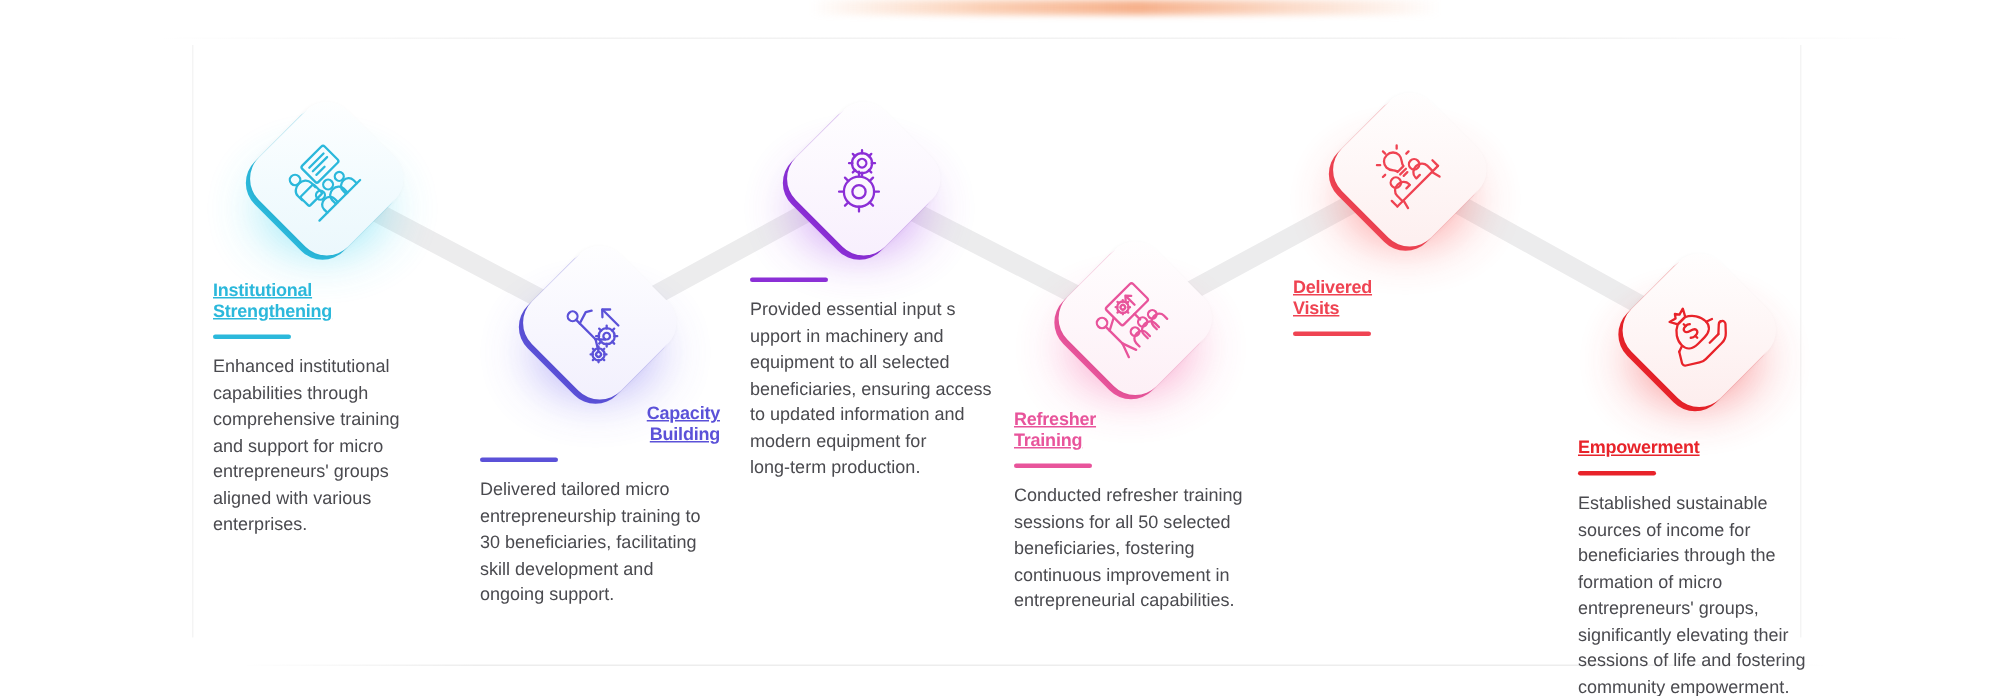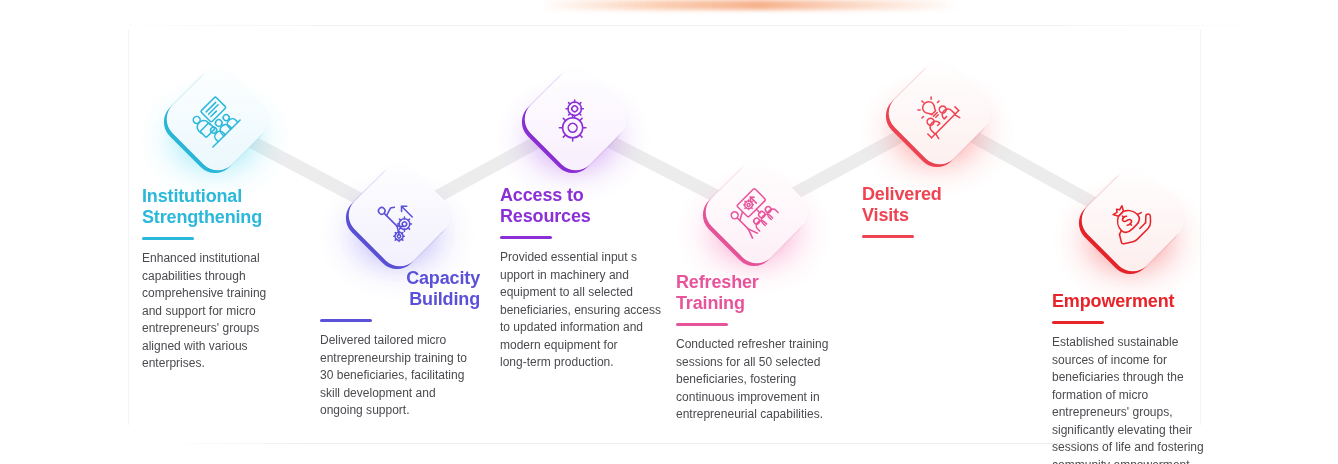--- a/index.html
+++ b/index.html
@@ -102,24 +102,25 @@
     margin-left: -32px; margin-top: -32px;
     transform: rotate(-45deg);
     display: flex; align-items: center; justify-content: center;
   }
   .card-icon svg { width: 46px; height: 46px; display: block; }
 
   
   .block { position: absolute; z-index: 6; }
   .block h3 {
     margin: 0 0 9px 0;
-    font-size: 18px;
+    font-size: 12px;
     font-weight: bold;
     line-height: 1.17;
     letter-spacing: -0.15px;
+    text-decoration: underline;
   }
   .rule {
     width: 52px; height: 3px;
     border-radius: 2px;
     margin-bottom: 10px;
   }
   .block p {
     margin: 0;
     font-size: 12px;
     line-height: 1.46;
@@ -311,22 +312,20 @@
         <h3 style="color: rgb(91, 81, 216); white-space: pre-line; text-align: right;">Capacity
 Building</h3>
         <div class="rule" style="background: rgb(91, 81, 216);"></div>
         <p>Delivered tailored micro
 entrepreneurship training to
 30 beneficiaries, facilitating
 skill development and
 ongoing support.</p>
       </div>
       <div class="block" style="left: 500px; top: 185px; width: 165px;">
-        <h3 style="color: rgb(139, 47, 214); white-space: pre-line;">Access to
-Resources</h3>
         <div class="rule" style="background: rgb(139, 47, 214);"></div>
         <p>Provided essential input s
 upport in machinery and
 equipment to all selected
 beneficiaries, ensuring access
 to updated information and
 modern equipment for
 long-term production.</p>
       </div>
       <div class="block" style="left: 676px; top: 272px; width: 160px;">

